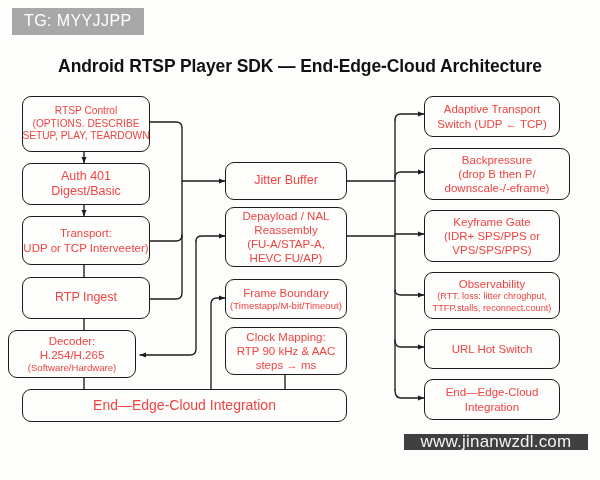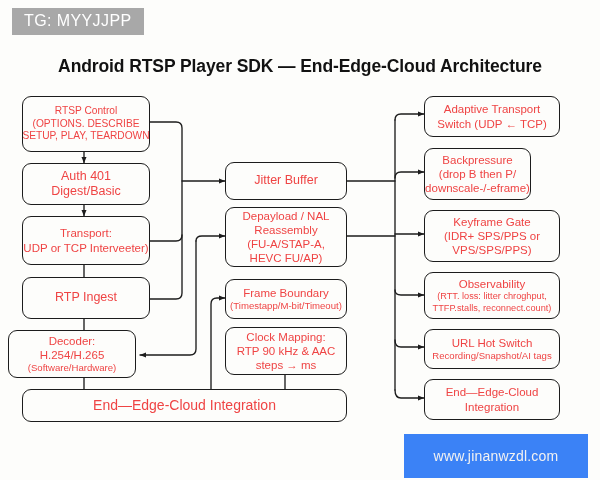--- a/index.html
+++ b/index.html
@@ -24,24 +24,24 @@
     color: #ffffff;
     font-size: 16px;
     letter-spacing: 0.4px;
     line-height: 1.15;
   }
   #watermark {
     position: absolute;
     left: 404px;
     top: 434px;
     width: 184px;
-    height: 44px;
-    background: #3b82f6;
+    height: 16px;
+    background: #404040;
     color: #f2f2f2;
-    font-size: 14px;
+    font-size: 17px;
     display: flex;
     align-items: center;
     justify-content: center;
     letter-spacing: 0.2px;
   }
   #diagram-title {
     position: absolute;
     left: 0;
     top: 56px;
     width: 600px;
@@ -185,41 +185,40 @@
     <span class="ln">Clock Mapping:</span>
     <span class="ln">RTP 90 kHz &amp; AAC</span>
     <span class="ln">steps → ms</span>
   </div>
 
   <div class="node t-md" style="left:424px; top:96px; width:136px; height:41px;">
     <span class="ln">Adaptive Transport</span>
     <span class="ln">Switch (UDP ← TCP)</span>
   </div>
 
-  <div class="node t-md" style="left:424px; top:148px; width:107px; height:52px;">
+  <div class="node t-md" style="left:424px; top:148px; width:146px; height:52px;">
     <span class="ln">Backpressure</span>
     <span class="ln">(drop B then P/</span>
     <span class="ln">downscale-/-eframe)</span>
   </div>
 
   <div class="node t-md" style="left:424px; top:210px; width:136px; height:52px;">
     <span class="ln">Keyframe Gate</span>
     <span class="ln">(IDR+ SPS/PPS or</span>
     <span class="ln">VPS/SPS/PPS)</span>
   </div>
 
   <div class="node t-xs mix" style="left:424px; top:272px; width:136px; height:47px;">
     <span class="ln" style="font-size:11.5px">Observability</span>
     <span class="ln">(RTT. loss: litter chroghput,</span>
     <span class="ln">TTFP.stalls, reconnect.count)</span>
   </div>
 
   <div class="node t-md mix" style="left:424px; top:329px; width:136px; height:40px;">
     <span class="ln">URL Hot Switch</span>
-    <span class="ln small">Recording/Snapshot/AI tags</span>
   </div>
 
   <div class="node t-md" style="left:424px; top:379px; width:136px; height:41px;">
     <span class="ln">End—Edge-Cloud</span>
     <span class="ln">Integration</span>
   </div>
 
   <div id="watermark">www.jinanwzdl.com</div>
 
 </div>

